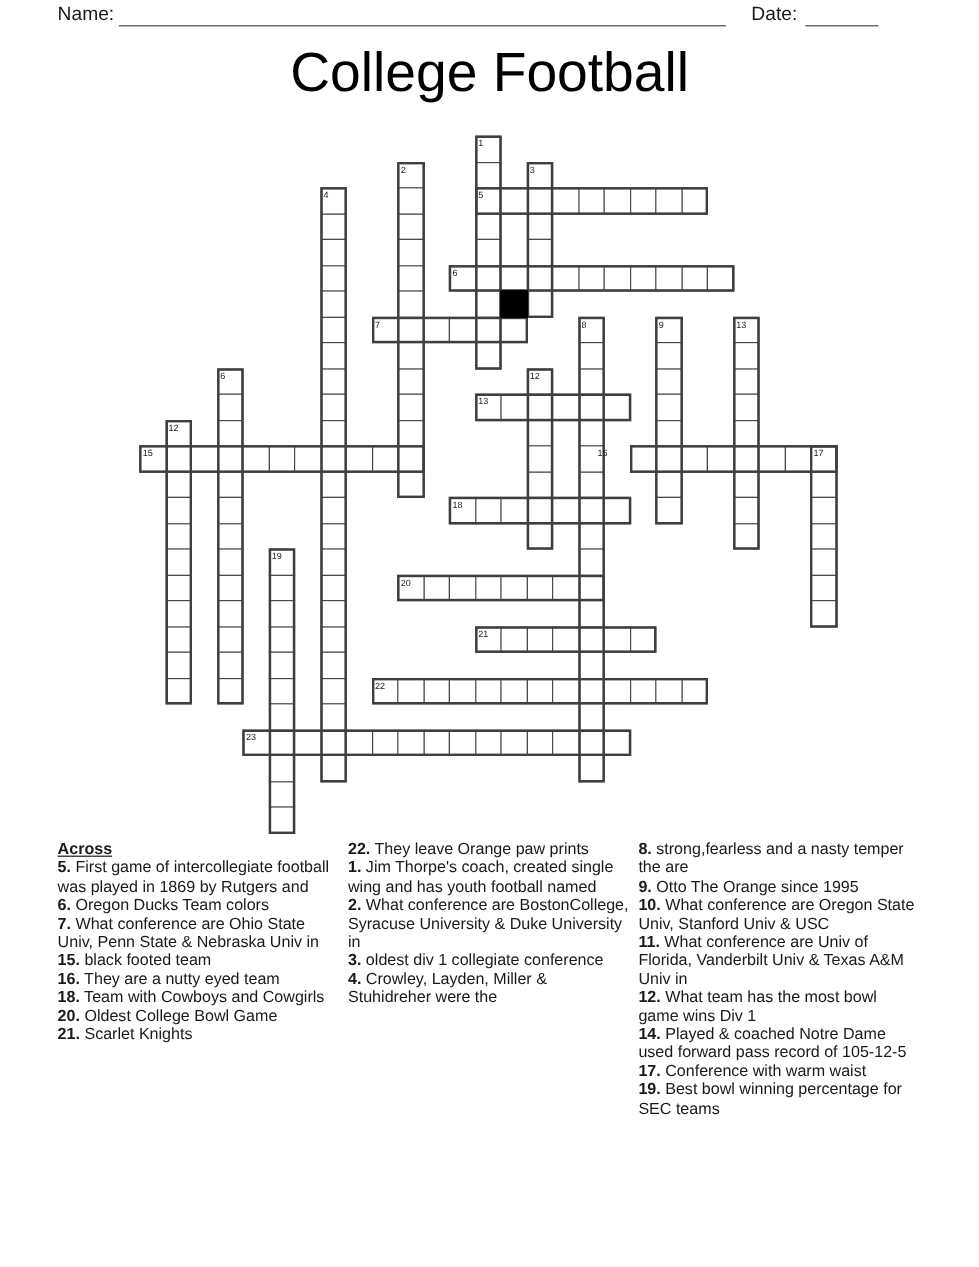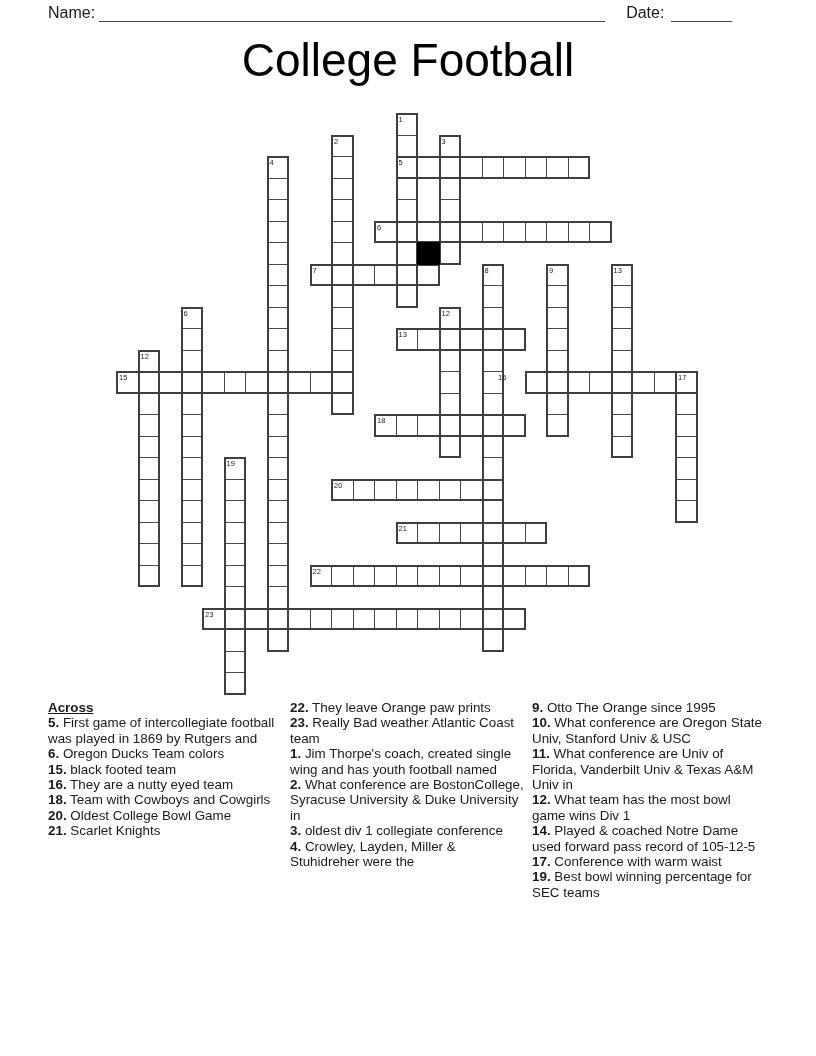--- a/index.html
+++ b/index.html
@@ -300,35 +300,36 @@
     <div class="numlabel" style="left: 398.5px; top: 524.5px;">21</div>
     <div class="numlabel" style="left: 312.5px; top: 567.5px;">22</div>
     <div class="numlabel" style="left: 205px; top: 610.5px;">23</div>
   </div>
 
 <div class="clues">
   <div class="clue-col">
       <div class="clue-header">Across</div>
       <div class="clue-item"><span class="clue-num">5.</span><span> First game of intercollegiate football was played in 1869 by Rutgers and</span></div>
       <div class="clue-item"><span class="clue-num">6.</span><span> Oregon Ducks Team colors</span></div>
+      <div class="clue-item"><span class="clue-num">7.</span><span> What conference are Ohio State Univ, Penn State &amp; Nebraska Univ in</span></div>
       <div class="clue-item"><span class="clue-num">15.</span><span> black footed team</span></div>
       <div class="clue-item"><span class="clue-num">16.</span><span> They are a nutty eyed team</span></div>
       <div class="clue-item"><span class="clue-num">18.</span><span> Team with Cowboys and Cowgirls</span></div>
       <div class="clue-item"><span class="clue-num">20.</span><span> Oldest College Bowl Game</span></div>
       <div class="clue-item"><span class="clue-num">21.</span><span> Scarlet Knights</span></div>
     </div>
   <div class="clue-col">
       <div class="clue-item"><span class="clue-num">22.</span><span> They leave Orange paw prints</span></div>
-      <div class="clue-item"><span class="clue-num">23.</span><span> Really Bad weather Atlantic Coast team</span></div>
       <div class="clue-item"><span class="clue-num">1.</span><span> Jim Thorpe's coach, created single wing and has youth football named</span></div>
       <div class="clue-item"><span class="clue-num">2.</span><span> What conference are BostonCollege, Syracuse University &amp; Duke University in</span></div>
       <div class="clue-item"><span class="clue-num">3.</span><span> oldest div 1 collegiate conference</span></div>
       <div class="clue-item"><span class="clue-num">4.</span><span> Crowley, Layden, Miller &amp; Stuhidreher were the</span></div>
     </div>
   <div class="clue-col">
+      <div class="clue-item"><span class="clue-num">8.</span><span> strong,fearless and a nasty temper the are</span></div>
       <div class="clue-item"><span class="clue-num">9.</span><span> Otto The Orange since 1995</span></div>
       <div class="clue-item"><span class="clue-num">10.</span><span> What conference are Oregon State Univ, Stanford Univ &amp; USC</span></div>
       <div class="clue-item"><span class="clue-num">11.</span><span> What conference are Univ of Florida, Vanderbilt Univ &amp; Texas A&amp;M Univ in</span></div>
       <div class="clue-item"><span class="clue-num">12.</span><span> What team has the most bowl game wins Div 1</span></div>
       <div class="clue-item"><span class="clue-num">14.</span><span> Played &amp; coached Notre Dame used forward pass record of 105-12-5</span></div>
       <div class="clue-item"><span class="clue-num">17.</span><span> Conference with warm waist</span></div>
       <div class="clue-item"><span class="clue-num">19.</span><span> Best bowl winning percentage for SEC teams</span></div>
     </div>
 </div>
 

